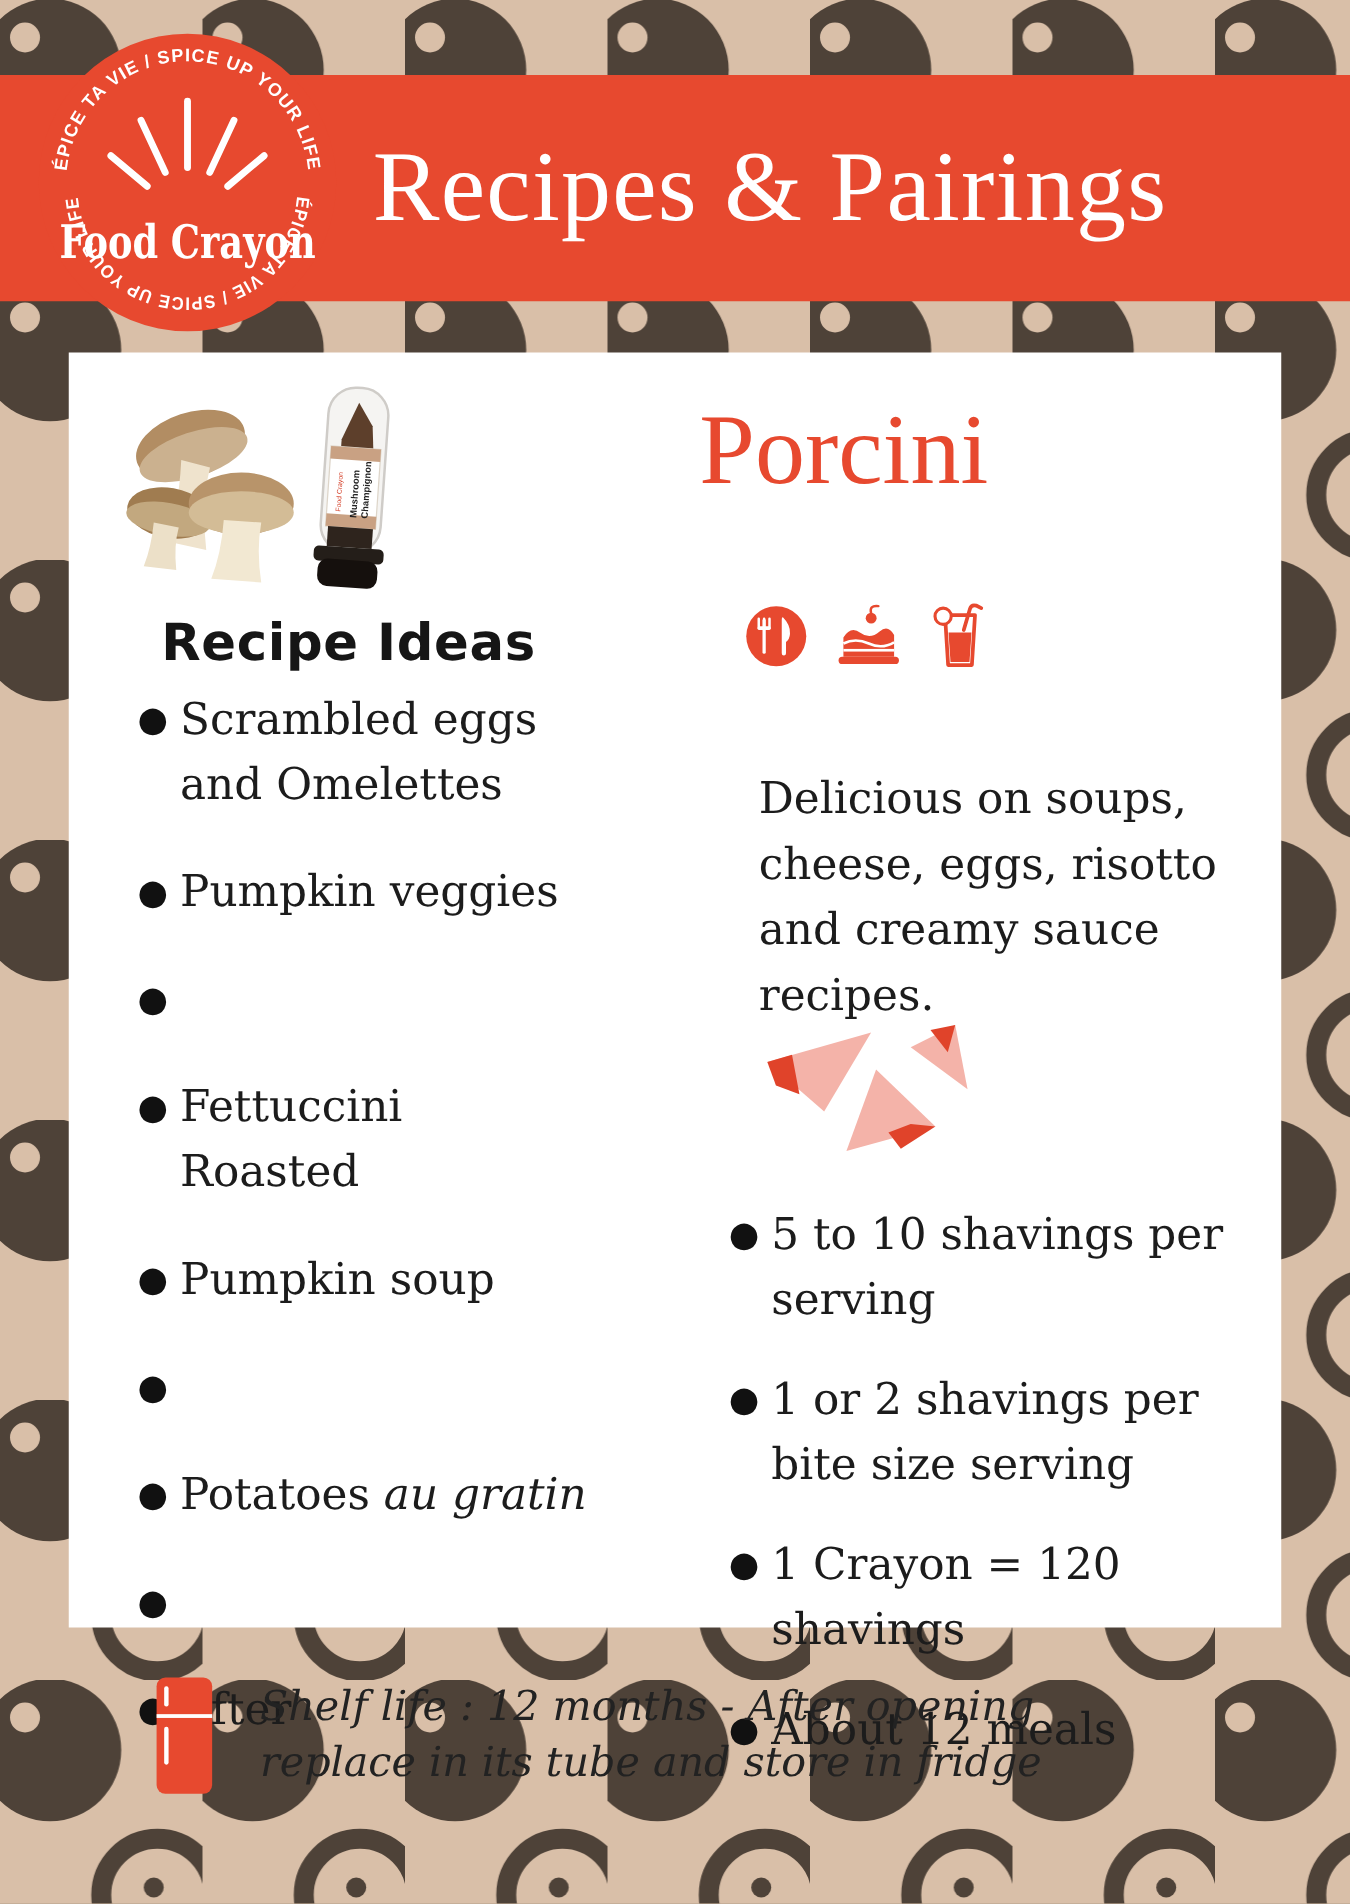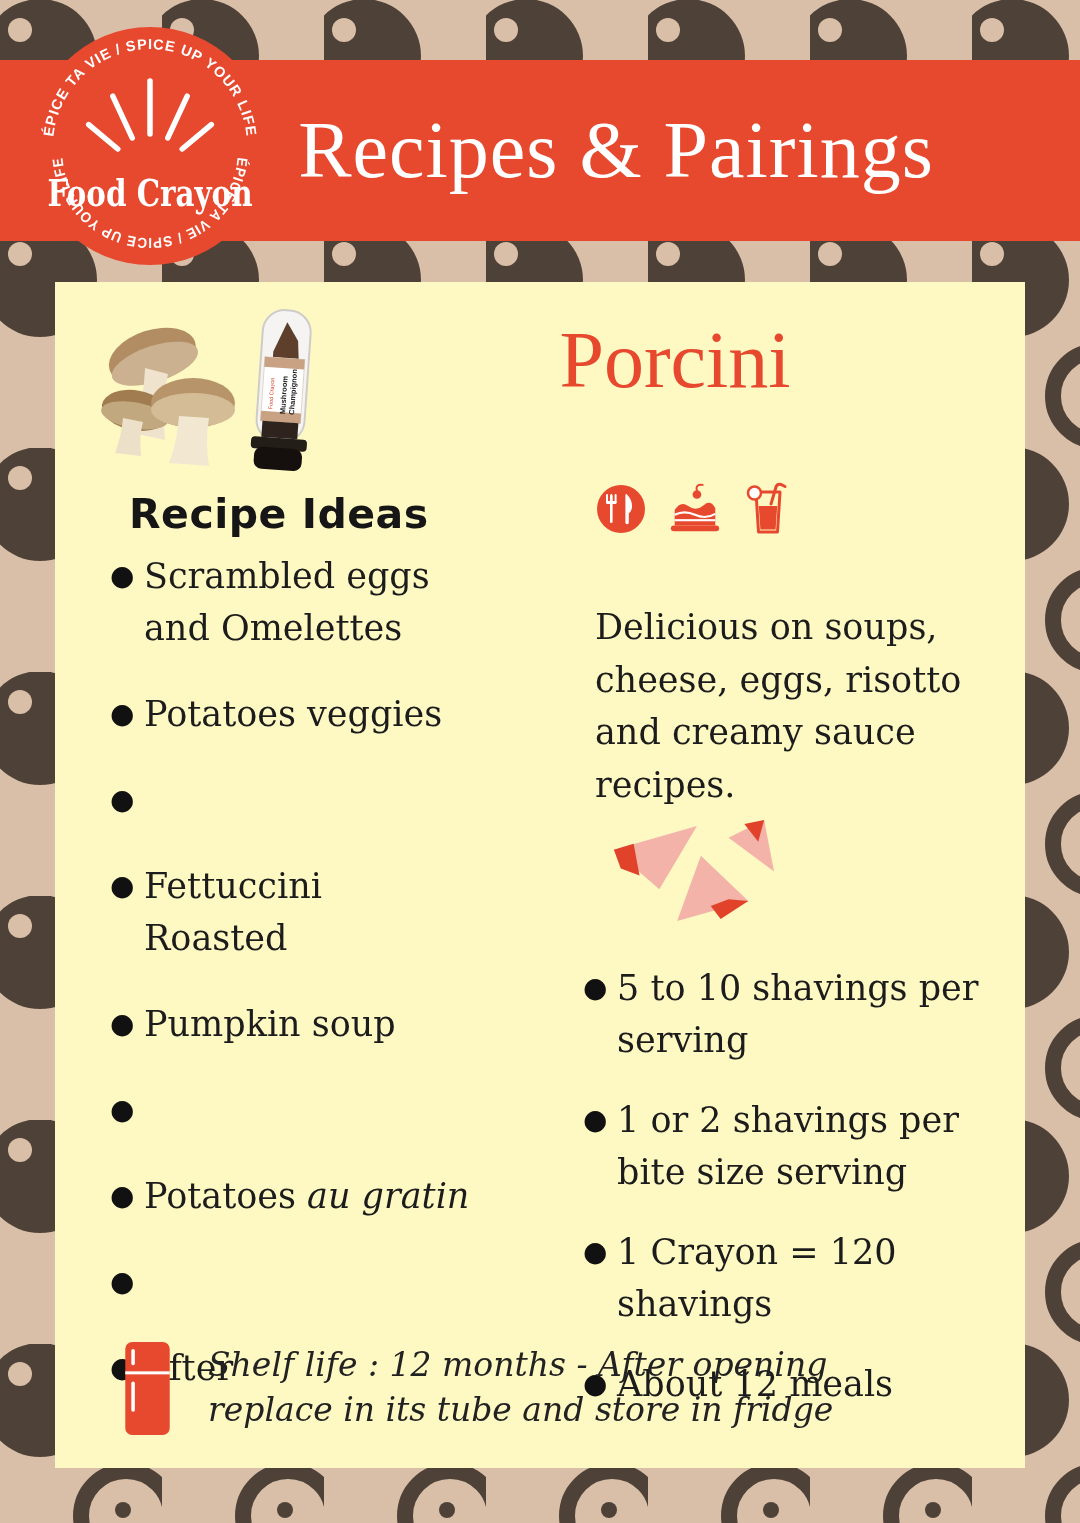--- a/index.html
+++ b/index.html
@@ -2,21 +2,21 @@
 <html><head>
 <meta charset="utf-8">
 <style>
   html,body{margin:0;padding:0;background:#8a7a66;}
   .page{position:relative;width:1080px;height:1523px;overflow:hidden;background:#d9bfa8;font-family:"DejaVu Serif",serif;}
   .bg-svg{position:absolute;left:0;top:0;width:1080px;height:1523px;display:block;}
   .band{position:absolute;left:0;top:60px;width:1080px;height:181px;background:#e7492f;}
   .band-title{position:absolute;left:0;top:60px;width:982px;height:181px;display:flex;align-items:center;justify-content:center;padding-left:250px;box-sizing:border-box;
     font-family:"Liberation Serif",serif;font-size:80px;font-weight:400;color:#ffffff;letter-spacing:1px;}
   .logo{position:absolute;left:30px;top:26px;width:240px;height:240px;}
-  .card{position:absolute;left:55px;top:282px;width:970px;height:1186px;background:#fef9c3;}
+  .card{position:absolute;left:55px;top:282px;width:970px;height:1020px;background:#ffffff;}
   .product{position:absolute;left:38px;top:16px;width:252px;height:175px;}
   .flavor-title{position:absolute;left:395px;top:34px;width:450px;text-align:center;
     font-family:"Liberation Serif",serif;font-size:80px;color:#e7492f;line-height:1.1;}
   .recipe-heading{position:absolute;left:62px;top:196px;font-family:"DejaVu Sans",sans-serif;font-weight:bold;font-size:41px;color:#161616;letter-spacing:0.5px;}
   ul.plain{list-style:none;margin:0;padding:0;}
   .recipe-list{position:absolute;left:55px;top:268px;width:365px;}
   .usage-list{position:absolute;left:528px;top:680px;width:430px;}
   li.bullet-item{display:flex;font-size:35px;line-height:52px;color:#1c1c1c;}
   .recipe-list li.bullet-item{margin-bottom:34px;}
   .usage-list li.bullet-item{margin-bottom:28px;}
@@ -110,21 +110,21 @@
 
     <h3 class="recipe-heading" style="margin:12px;">Recipe Ideas</h3>
 
     <ul class="plain recipe-list">
       <li class="bullet-item">
           <span class="bullet-dot">●</span>
           <span>Scrambled eggs and Omelettes</span>
         </li>
       <li class="bullet-item">
           <span class="bullet-dot">●</span>
-          <span>Potatoes veggies</span>
+          <span>Pumpkin veggies</span>
         </li>
       <li class="bullet-item">
           <span class="bullet-dot">●</span>
         </li>
       <li class="bullet-item">
           <span class="bullet-dot">●</span>
           <span>Fettuccini Roasted</span>
         </li>
       <li class="bullet-item">
           <span class="bullet-dot">●</span>
@@ -167,21 +167,21 @@
         <rect x="4" y="44" width="50" height="6" rx="3" fill="#e7492f"></rect>
       </svg>
       <svg viewBox="0 0 50 58" width="50" height="58" xmlns="http://www.w3.org/2000/svg">
         <path d="M13 12 L37 12 L34.5 52 L15.5 52 Z" fill="none" stroke="#e7492f" stroke-width="3" stroke-linejoin="round"></path>
         <path d="M15.8 26 L34.2 26 L32.6 49.5 L17.4 49.5 Z" fill="#e7492f"></path>
         <path d="M28 24 L33 7 Q34 3.5 38 4.5 L42 6.5" stroke="#e7492f" stroke-width="3" fill="none" stroke-linecap="round"></path>
         <circle cx="11.5" cy="13" r="6.5" fill="#ffffff" stroke="#e7492f" stroke-width="2.5"></circle>
       </svg>
     </div>
 
-    <p class="pairing-desc" style="margin:4px;">Delicious on soups, cheese, eggs, risotto and creamy sauce recipes.</p>
+    <p class="pairing-desc" style="margin:16px;">Delicious on soups, cheese, eggs, risotto and creamy sauce recipes.</p>
 
     <div class="shavings">
       <svg viewBox="0 0 180 115" width="178" height="114" xmlns="http://www.w3.org/2000/svg">
         <polygon points="14,40 98,16 60,80" fill="#f4b3a9"></polygon>
         <polygon points="14,40 34,34 40,66 21,59" fill="#e0432a"></polygon>
         <polygon points="102,46 150,92 78,112" fill="#f4b3a9"></polygon>
         <polygon points="150,92 122,110 112,97 130,90" fill="#e0432a"></polygon>
         <polygon points="130,28 176,62 166,10" fill="#f4b3a9"></polygon>
         <polygon points="146,14 166,10 160,32" fill="#e0432a"></polygon>
       </svg>

